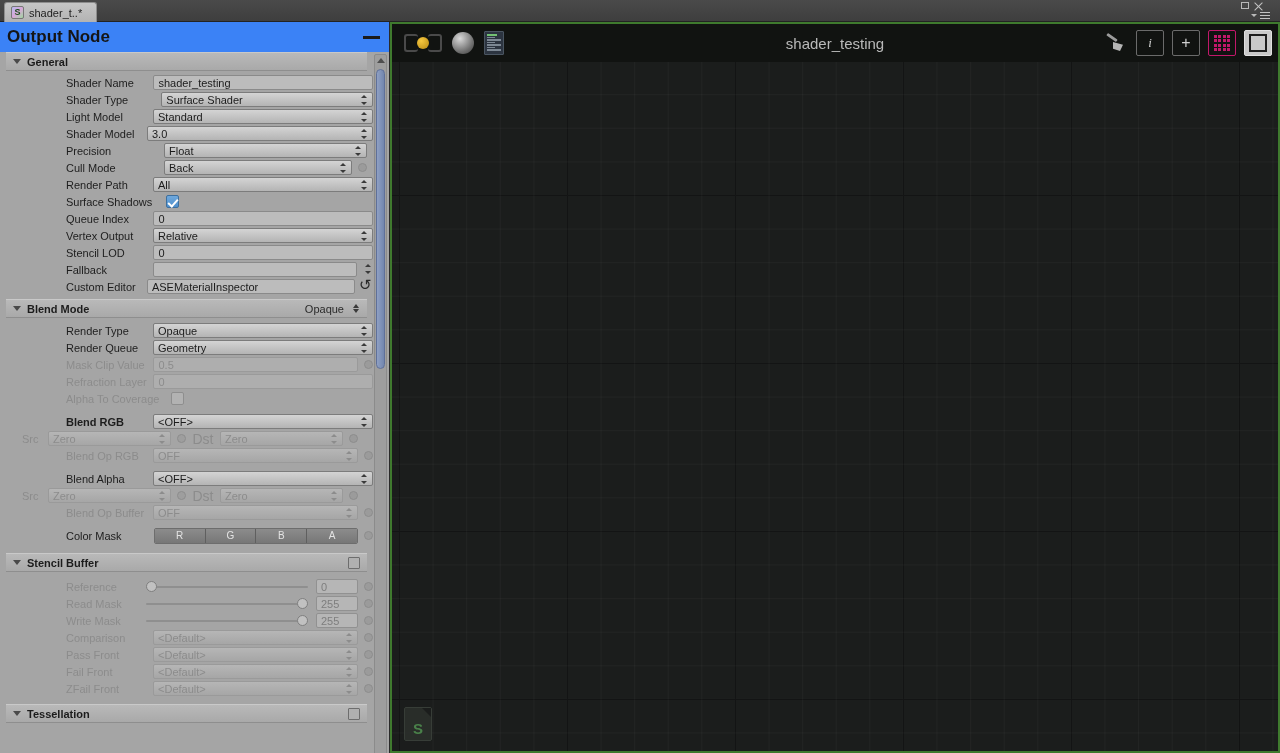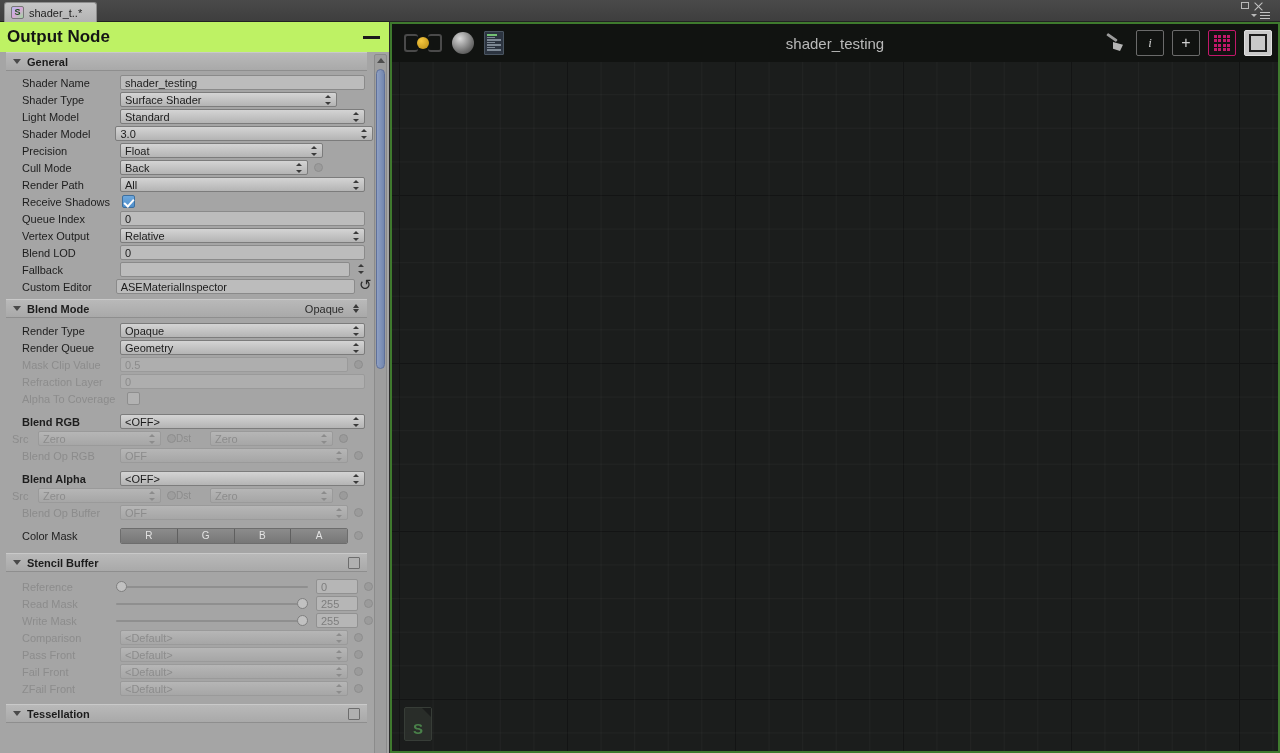--- a/index.html
+++ b/index.html
@@ -55,21 +55,21 @@
   .leftpanel {
     position: absolute; left: 0; top: 22px; width: 390px; height: 731px;
     background: #a5a5a5;
     border-right: 1px solid #2a2a2a;
     overflow: hidden;
   }
   .panel-title {
     height: 30px; padding-left: 7px;
     display: flex; align-items: center; justify-content: space-between;
     color: #151515; font-size: 17px; font-weight: bold;
-    background: #bef264;
+    background: #3b82f6;
   }
   .minus-btn {
     width: 22px; height: 22px; margin-right: 6px;
     position: relative; cursor: pointer;
   }
   .minus-btn:before {
     content: ""; position: absolute; left: 2px; top: 10px; width: 17px; height: 3px; background: #1b1b1b;
   }
 
   .scrollarea {
@@ -104,21 +104,21 @@
   .foldout .updown:after { bottom: 1px; border-top: 4px solid #3a3a3a; }
   .foldout .chk {
     width: 12px; height: 12px; background: #b0b0b0;
     border: 1px solid #6d6d6d; border-radius: 1px;
   }
 
   
   .row { height: 17px; display: flex; align-items: center; padding-left: 22px; }
   .row .lbl {
     width: 98px; text-align: left; color: #1d1d1d; font-size: 11px;
-    white-space: nowrap; overflow: hidden;
+    white-space: nowrap; overflow: hidden; margin-left: 44px;
   }
   .row.dim .lbl { color: #8c8c8c; }
 
   .field {
     height: 15px; background: #bdbdbd;
     border: 1px solid #8a8a8a; border-radius: 2px;
     color: #1b1b1b; font-size: 11px;
     display: flex; align-items: center; padding: 0 4px;
     overflow: hidden; white-space: nowrap;
   }
@@ -164,23 +164,23 @@
 
   .refresh-ico {
     width: 14px; height: 14px; margin-left: 4px; position: relative; flex: none;
   }
   .refresh-ico:before {
     content: "\21BA"; position: absolute; left: 0; top: -3px;
     font-size: 15px; color: #2a2a2a; line-height: 1;
   }
 
   
-  .srcdst { height: 17px; display: flex; align-items: center; padding-left: 12px; }
+  .srcdst { height: 17px; display: flex; align-items: center; padding-left: 22px; }
   .srcdst .minilbl { width: 26px; color: #8c8c8c; font-size: 11px; }
-  .srcdst .midlbl { width: 34px; text-align: left; color: #8c8c8c; font-size: 10px; }
+  .srcdst .midlbl { width: 34px; text-align: center; color: #8c8c8c; font-size: 14px; }
 
   
   .cmask {
     height: 16px; display: flex; border: 1px solid #6d6d6d; border-radius: 2px; overflow: hidden;
   }
   .cmask div {
     flex: 1; display: flex; align-items: center; justify-content: center;
     background: linear-gradient(#8c8c8c,#777);
     color: #e3e3e3; font-size: 10px;
     border-right: 1px solid #5f5f5f;
@@ -403,36 +403,36 @@
           <span class="dotbtn"></span>
         </div>
         <div class="row">
           <span class="lbl">Render Path</span>
           <span class="field popup" style="width:245px">
               <span>All</span>
               <i class="ud"></i>
             </span>
         </div>
         <div class="row">
-          <span class="lbl" style="width:100px">Receive Shadows</span>
+          <span class="lbl" style="width:100px">Surface Shadows</span>
           <span class="checkbox"></span>
         </div>
         <div class="row">
           <span class="lbl">Queue Index</span>
           <span class="field text" style="width:245px">0</span>
         </div>
         <div class="row">
           <span class="lbl">Vertex Output</span>
           <span class="field popup" style="width:245px">
               <span>Relative</span>
               <i class="ud"></i>
             </span>
         </div>
         <div class="row">
-          <span class="lbl">Blend LOD</span>
+          <span class="lbl">Stencil LOD</span>
           <span class="field text" style="width:245px">0</span>
         </div>
         <div class="row">
           <span class="lbl">Fallback</span>
           <span class="field text" style="width:230px"></span>
           <span class="popup" style="width:11px;height:15px;background:transparent;border:none;position:relative">
               <i class="ud" style="right:1px;top:2px"></i>
             </span>
         </div>
         <div class="row">
@@ -508,21 +508,21 @@
           <span class="field popup dim" style="width:228px">
               <span>OFF</span>
               <i class="ud"></i>
             </span>
           <span class="dotbtn"></span>
         </div>
 
         <div style="height:6px"></div>
 
         <div class="row">
-          <span class="lbl" style="font-weight:bold">Blend Alpha</span>
+          <span class="lbl" style="font-weight:normal">Blend Alpha</span>
           <span class="field popup" style="width:245px">
               <span>&lt;OFF&gt;</span>
               <i class="ud"></i>
             </span>
         </div>
         <div class="srcdst">
           <span class="minilbl">Src</span>
           <span class="field popup dim" style="width:123px">
               <span>Zero</span>
               <i class="ud"></i>

